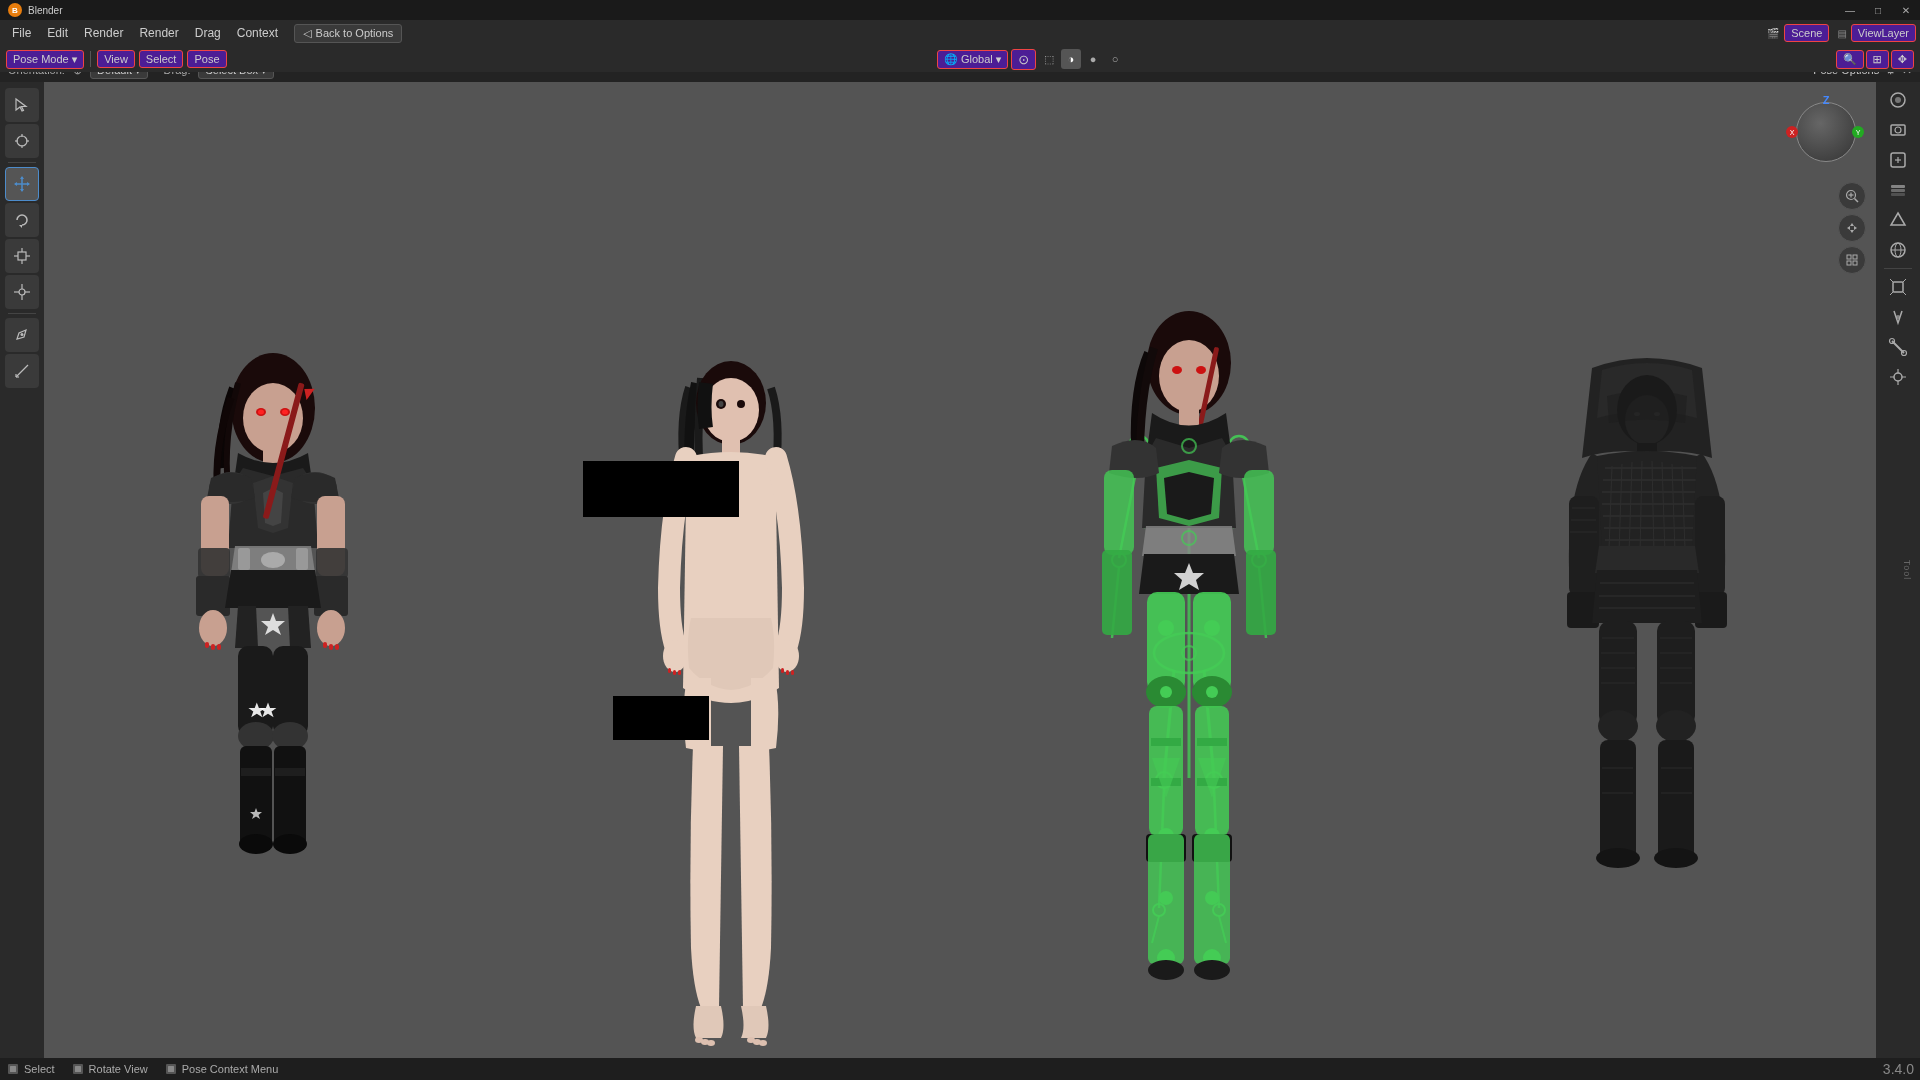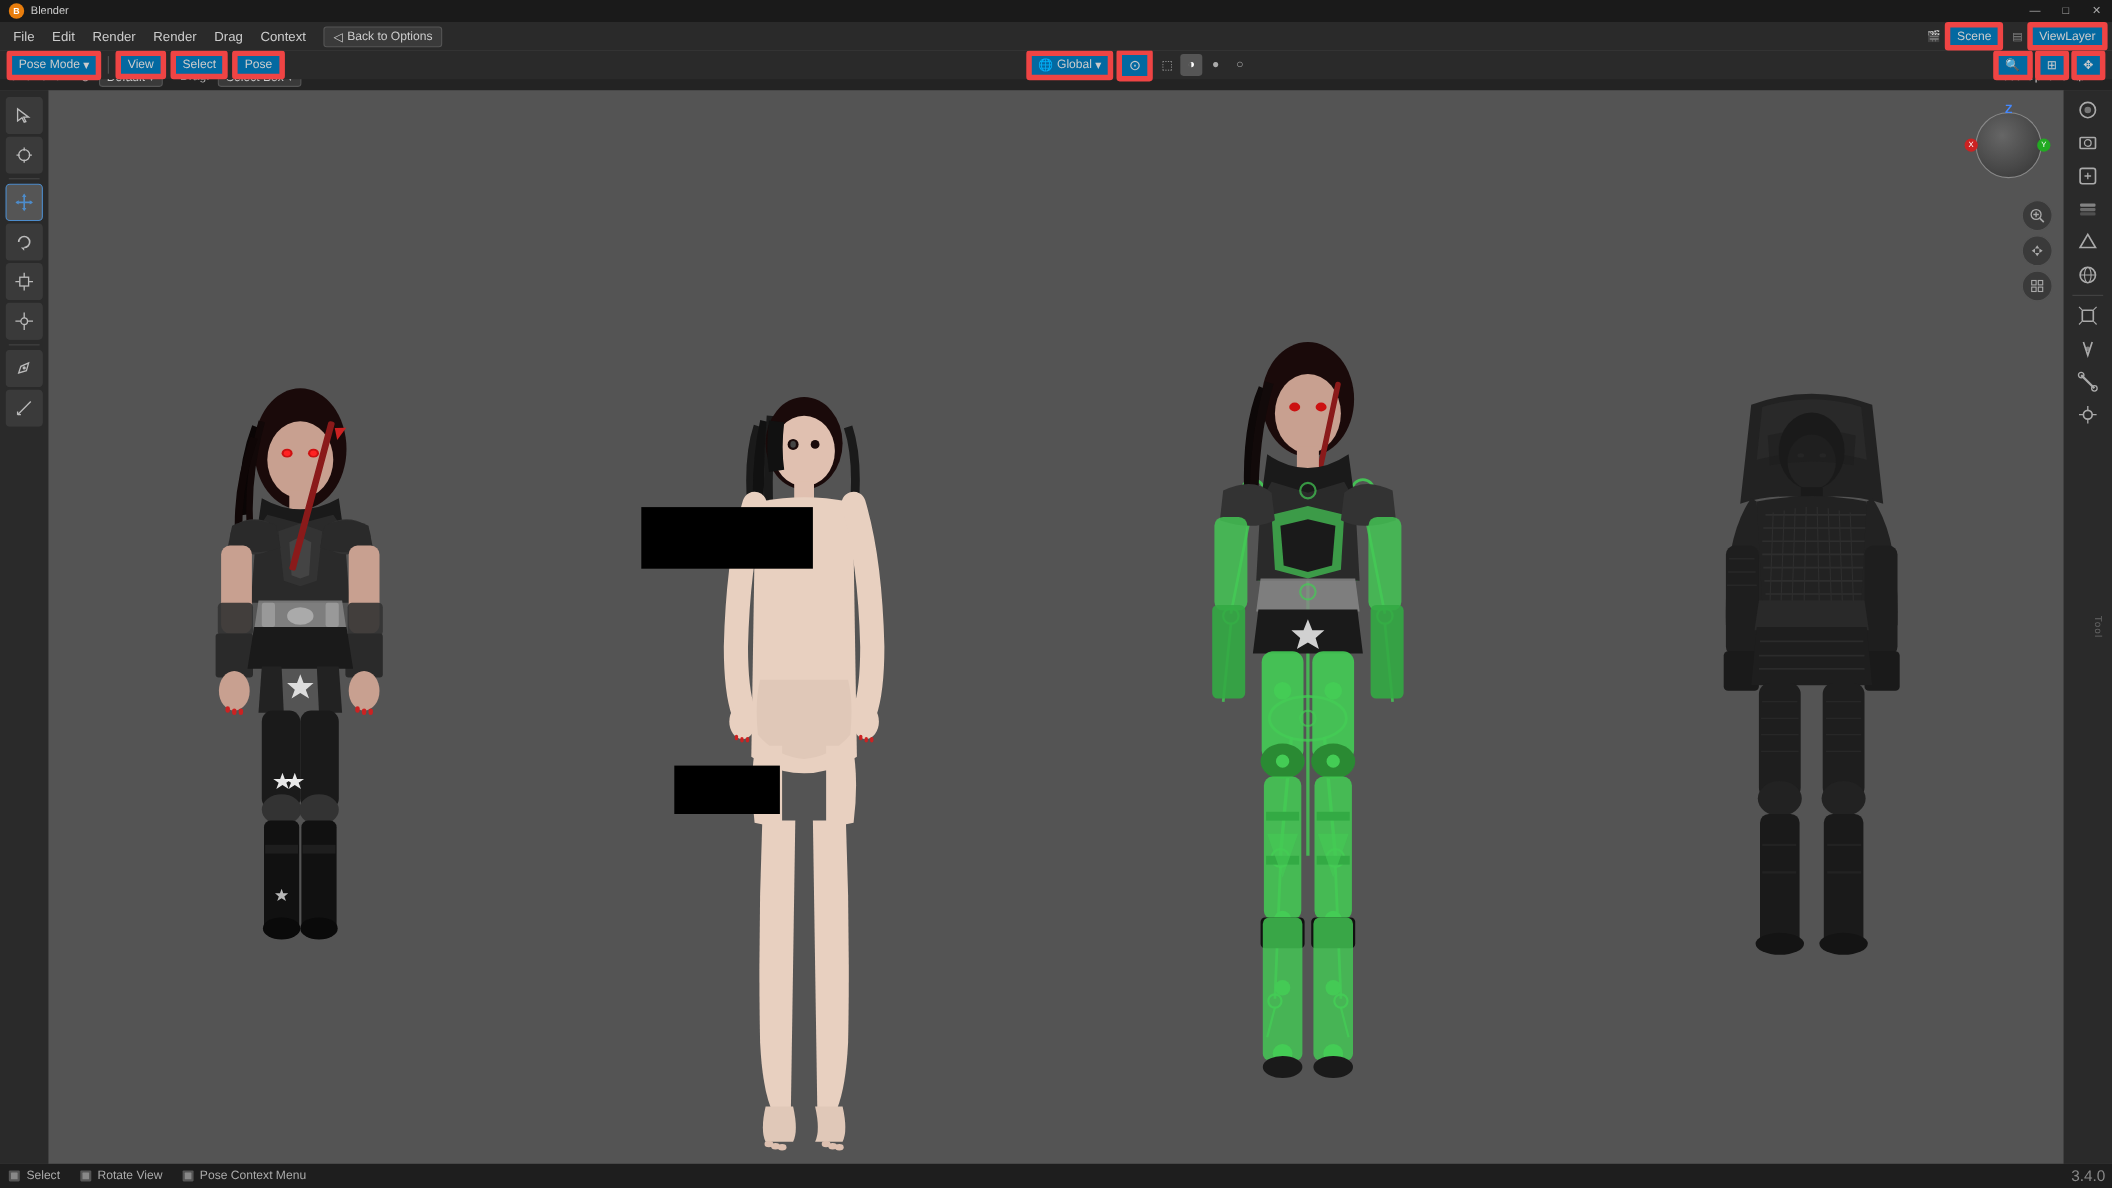--- a/index.html
+++ b/index.html
@@ -104,22 +104,22 @@
       height: 26px;
       background: #2a2a2a;
       display: flex;
       align-items: center;
       padding: 0 6px;
       gap: 4px;
       z-index: 98;
     }
     .toolbar-btn {
       padding: 2px 6px;
-      background: #0369a1;
-      border: 5px solid #ef4444;
+      background: #4c1d95;
+      border: 1px solid #ef4444;
       border-radius: 3px;
       color: #ccc;
       font-size: 11px;
       cursor: pointer;
       display: flex;
       align-items: center;
       gap: 3px;
     }
     .toolbar-separator {
       width: 1px;

